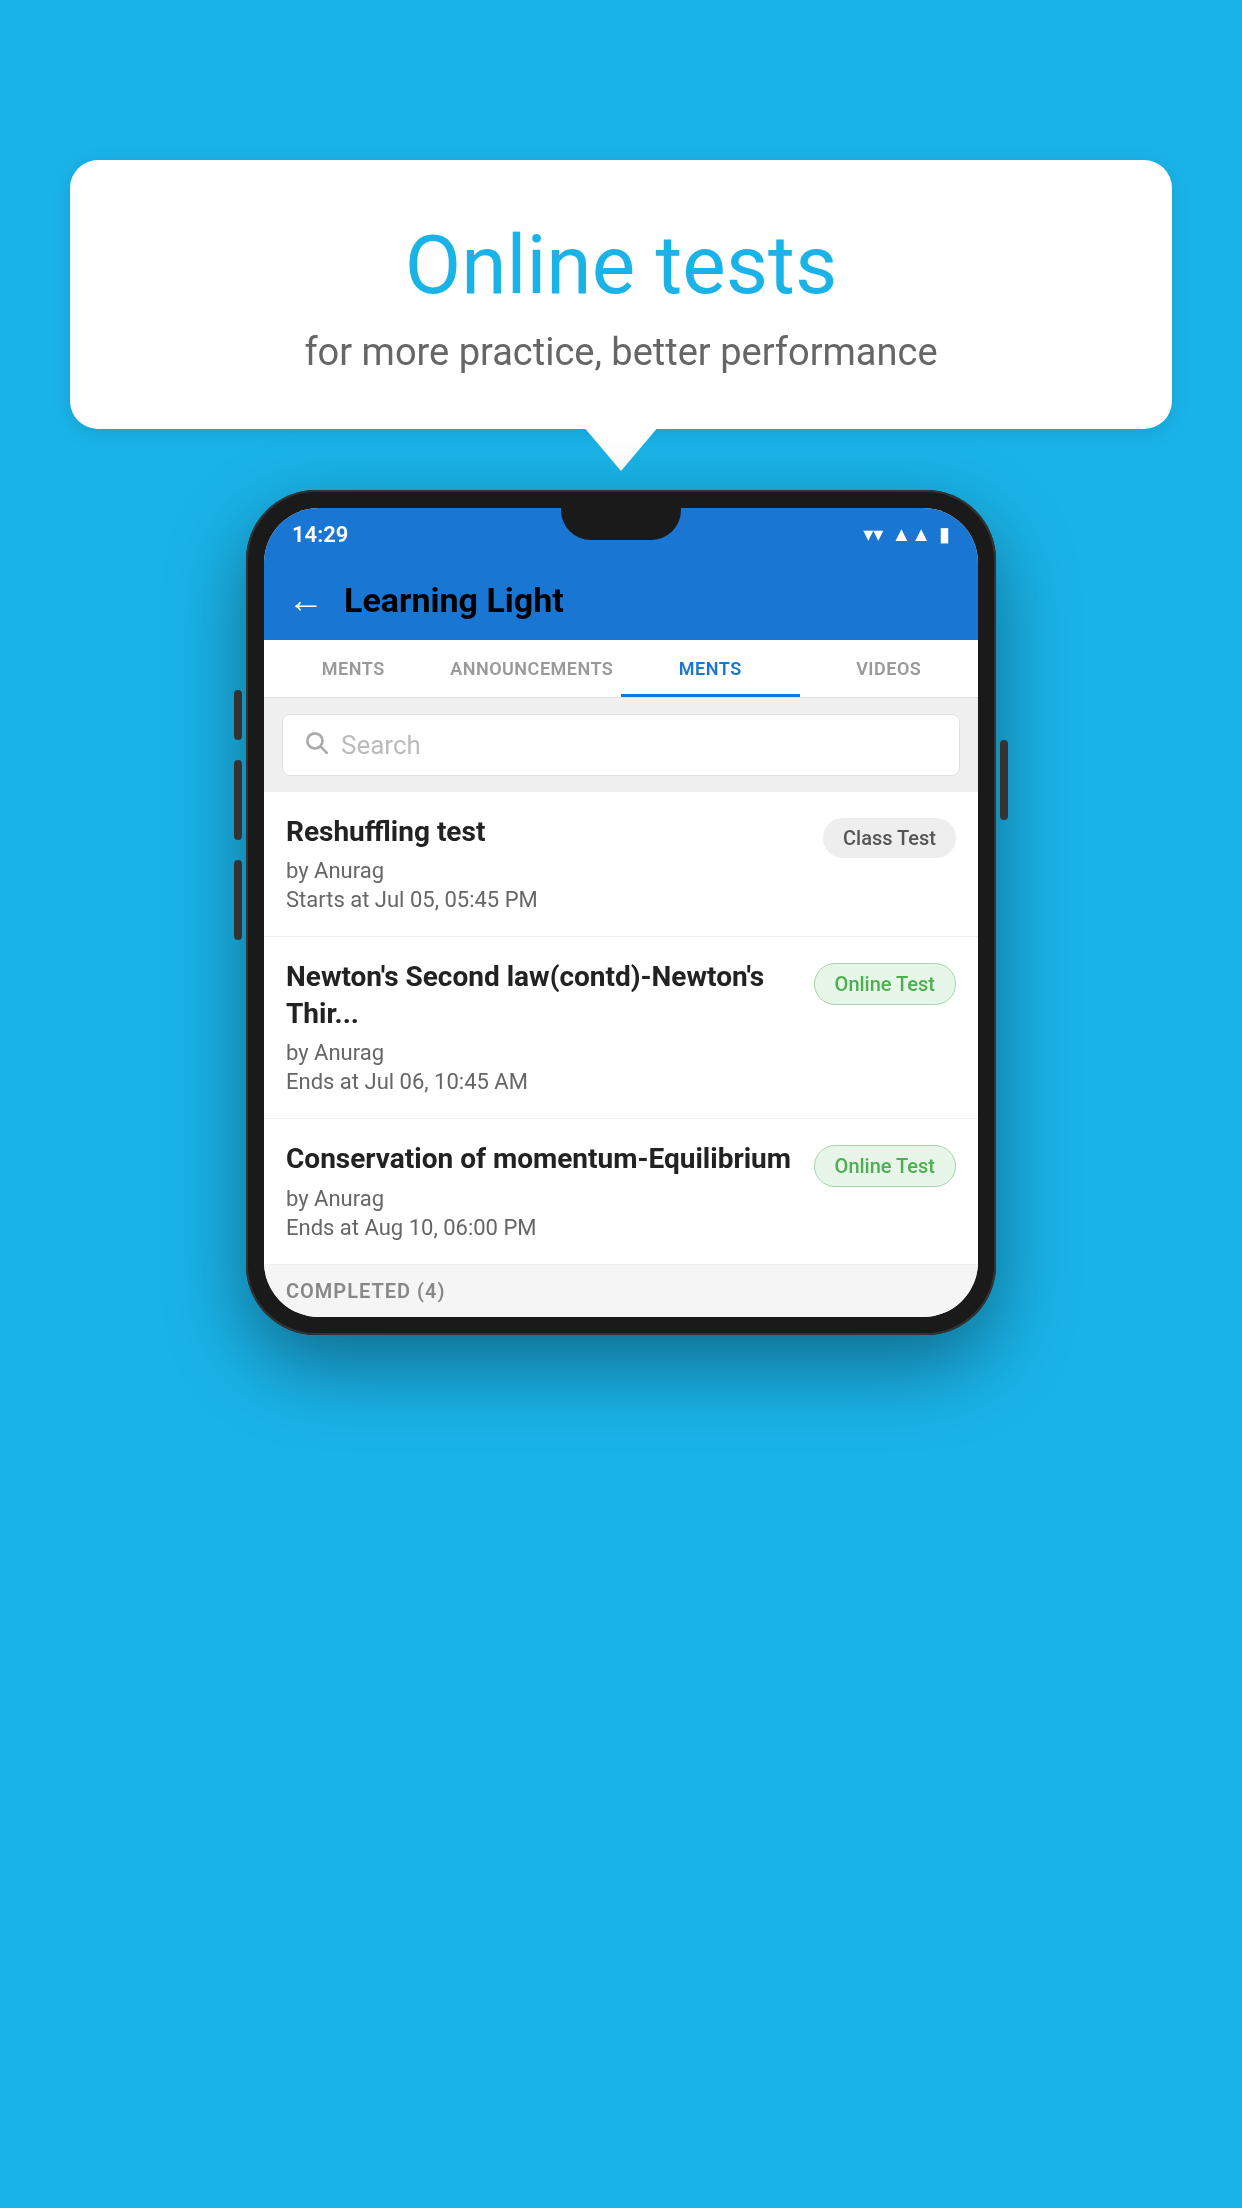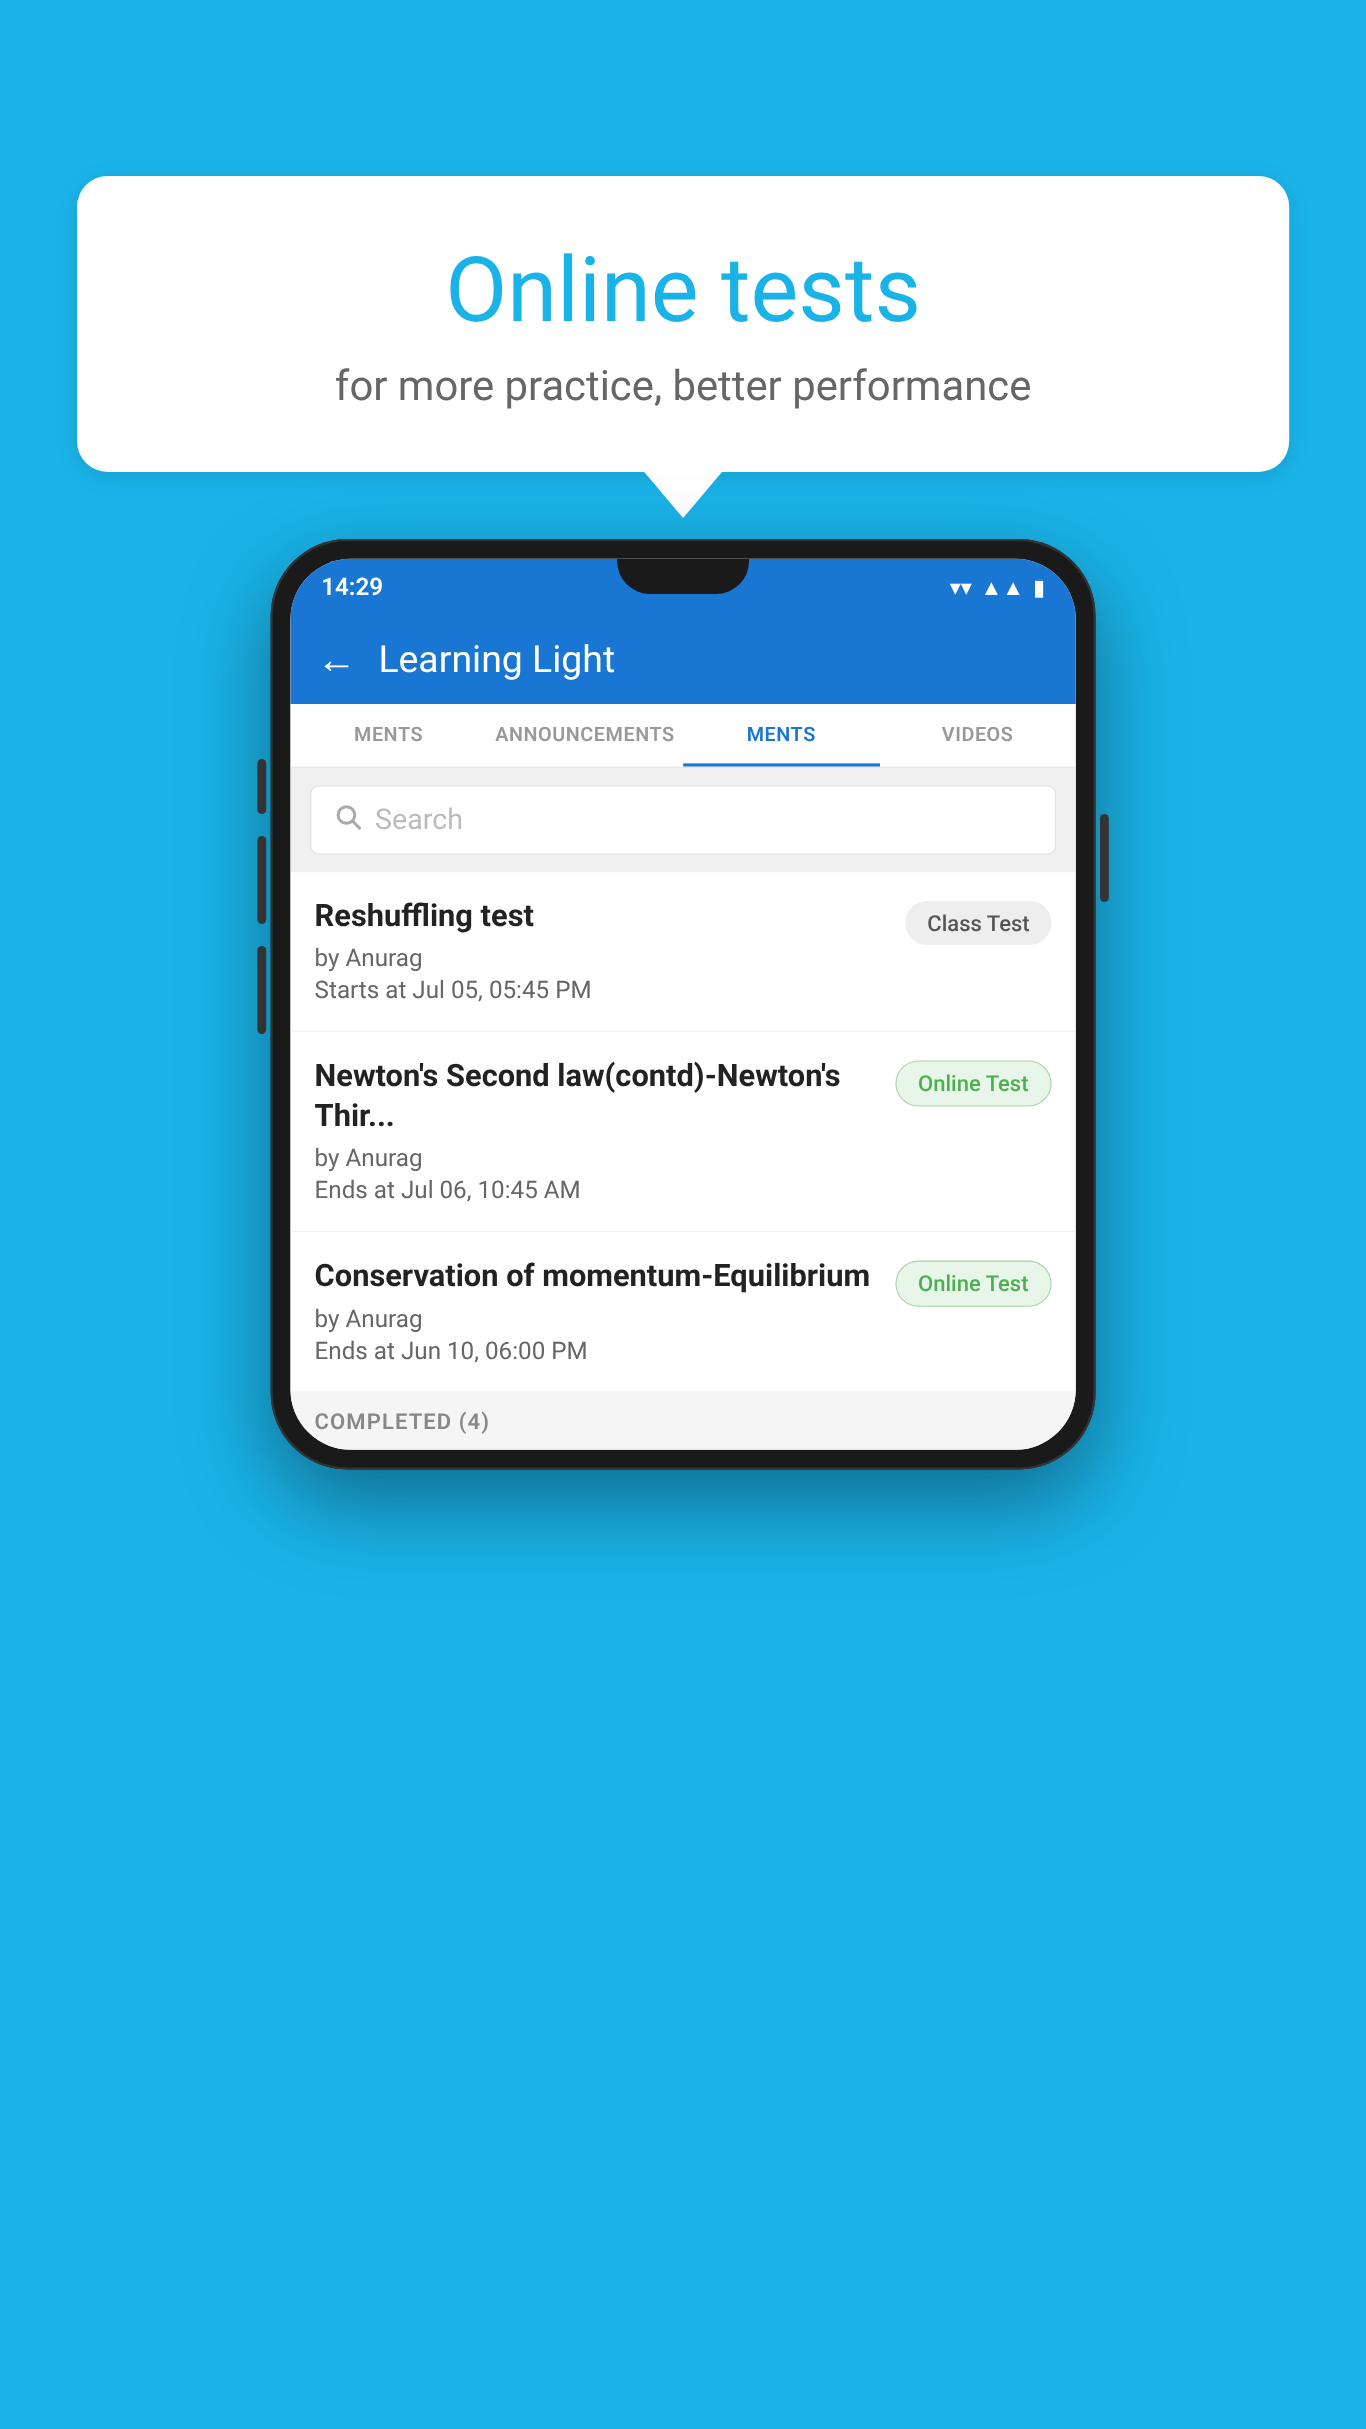--- a/index.html
+++ b/index.html
@@ -130,23 +130,23 @@
       gap: 20px;
     }
 
     .back-arrow {
       color: white;
       font-size: 36px;
       cursor: pointer;
     }
 
     .app-title {
-      color: #ffffff;
+      color: #000000;
       font-size: 34px;
-      font-weight: 400;
+      font-weight: 700;
     }
 
     
     .tabs-container {
       background: white;
       display: flex;
       border-bottom: 1px solid #e0e0e0;
       overflow: hidden;
     }
 
@@ -402,21 +402,21 @@
             <div class="test-author">by Anurag</div>
             <div class="test-date">Ends at  Jul 06, 10:45 AM</div>
           </div>
           <div class="test-badge badge-online">Online Test</div>
         </div>
 
         <div class="test-item">
           <div class="test-content">
             <div class="test-name">Conservation of momentum-Equilibrium</div>
             <div class="test-author">by Anurag</div>
-            <div class="test-date">Ends at  Jun 10, 06:00 PM</div>
+            <div class="test-date">Ends at  Aug 10, 06:00 PM</div>
           </div>
           <div class="test-badge badge-online">Online Test</div>
         </div>
 
       </div>
 
       <div class="completed-header">COMPLETED (4)</div>
 
     </div>
   </div>

